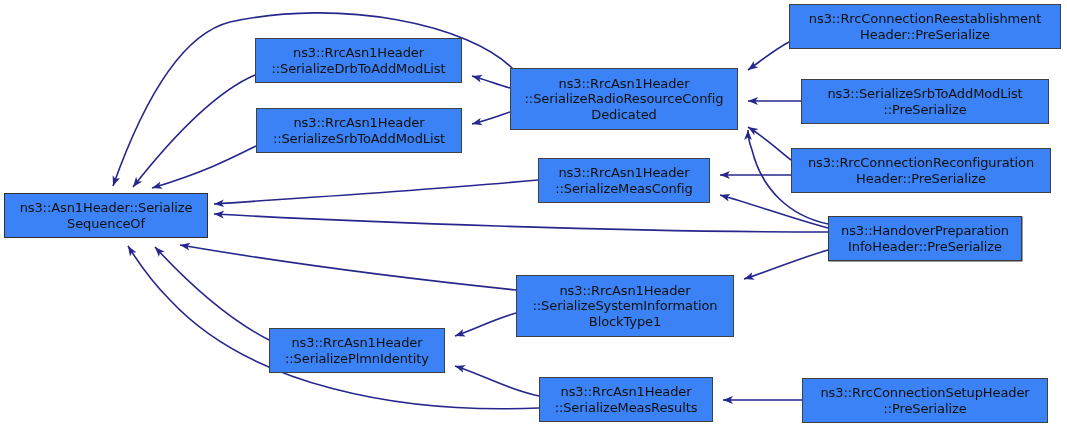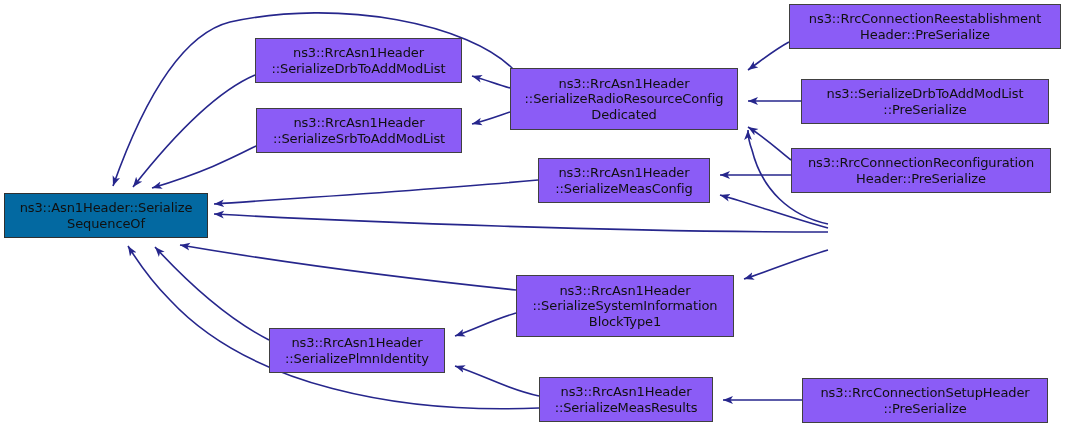--- a/index.html
+++ b/index.html
@@ -23,32 +23,32 @@
     height: 427px;
     pointer-events: none;
   }
   .node {
     position: absolute;
     box-sizing: border-box;
     display: flex;
     align-items: center;
     justify-content: center;
     text-align: center;
-    background: #8b5cf6;
+    background: #3b82f6;
     border: 1px solid #404040;
     color: #101010;
     font-size: 13px;
     line-height: 15.5px;
     letter-spacing: -0.1px;
     white-space: pre-line;
     padding: 1px 4px;
     z-index: 2;
   }
   .node.root {
-    background: #0369a1;
+    background: #3b82f6;
     border: 1px solid #303030;
   }
   .node.thick {
     border: 1px solid #3a3a3a;
     box-shadow: 0.5px 0.5px 0 0 #3a3a3a;
   }
 </style>
 </head>
 <body>
 
@@ -125,22 +125,24 @@
 
   <div class="node" style="left:269px; top:328px; width:176px; height:45px;">ns3::RrcAsn1Header
 ::SerializePlmnIdentity</div>
 
   <div class="node" style="left:539px; top:377px; width:174px; height:45px;">ns3::RrcAsn1Header
 ::SerializeMeasResults</div>
 
   <div class="node" style="left:789px; top:4px; width:272px; height:45px;">ns3::RrcConnectionReestablishment
 Header::PreSerialize</div>
 
-  <div class="node" style="left:801px; top:79px; width:248px; height:45px;">ns3::SerializeDrbToAddModList
+  <div class="node" style="left:801px; top:79px; width:248px; height:45px;">ns3::SerializeSrbToAddModList
 ::PreSerialize</div>
 
   <div class="node" style="left:791px; top:148px; width:260px; height:45px;">ns3::RrcConnectionReconfiguration
 Header::PreSerialize</div>
 
+  <div class="node thick" style="left:828px; top:216px; width:194px; height:45px;">ns3::HandoverPreparation
+InfoHeader::PreSerialize</div>
 
   <div class="node" style="left:802px; top:378px; width:246px; height:45px;">ns3::RrcConnectionSetupHeader
 ::PreSerialize</div>
 </div>
 
 </body></html>

